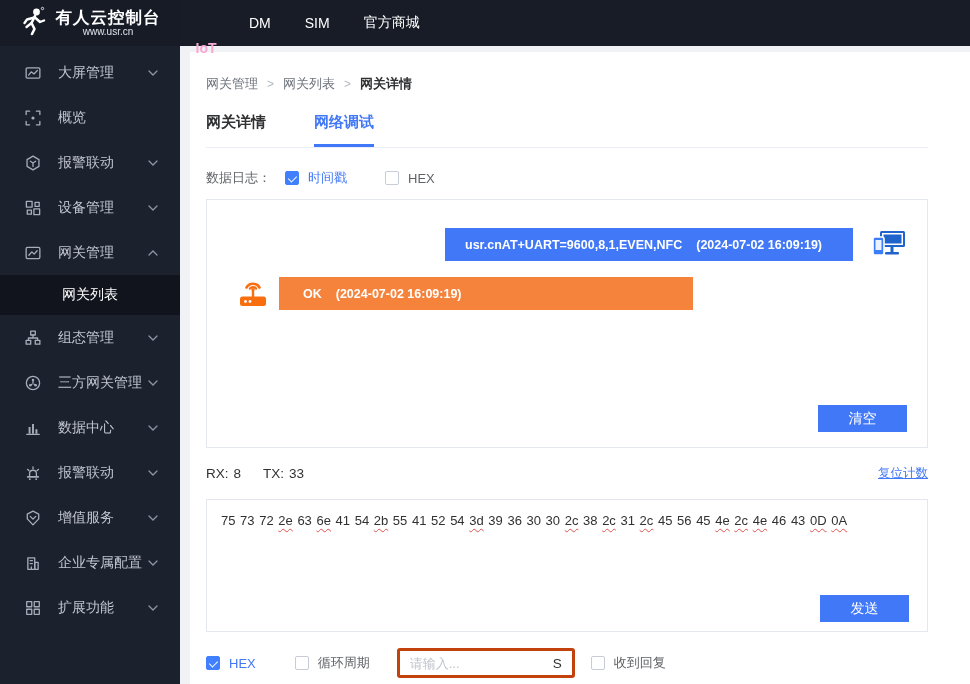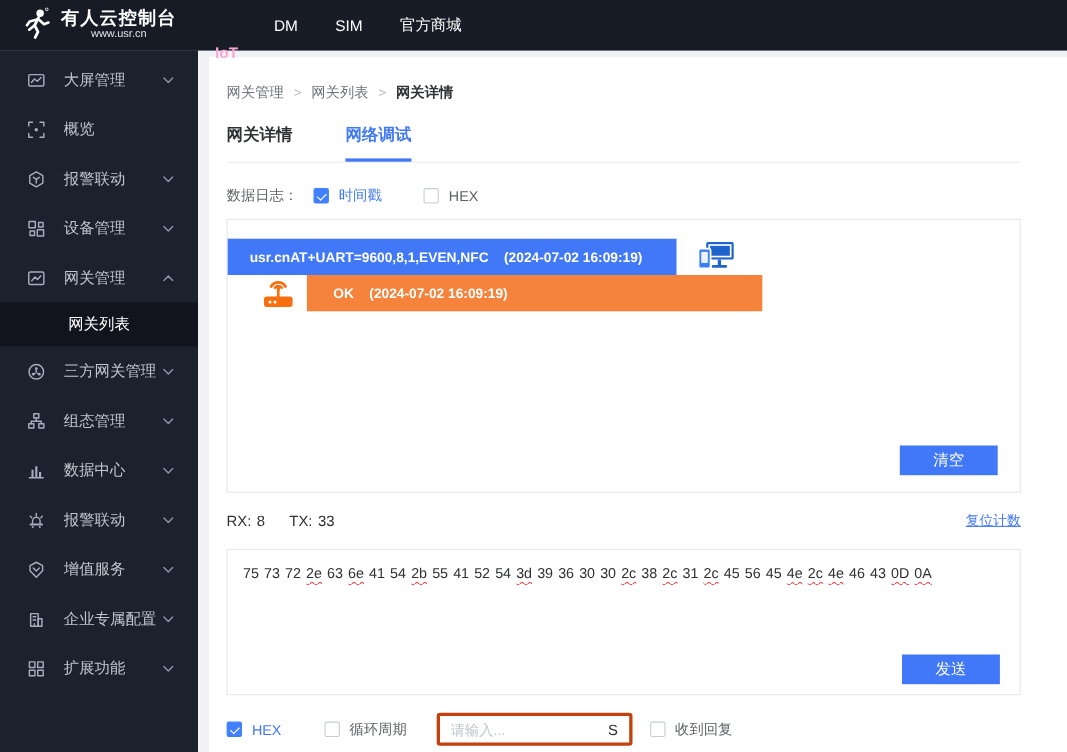--- a/index.html
+++ b/index.html
@@ -54,22 +54,22 @@
   .cb-group .cb-label{margin-left:9px;}
   .cb-group.on .cb-label{color:var(--accent);}
   .checkbox{width:14px;height:14px;border:1px solid #c7ccd6;border-radius:2px;background:#fff;
     position:relative;flex:none;}
   .checkbox.checked{background:var(--accent-cb);border-color:var(--accent-cb);}
   .checkbox.checked::after{content:"";position:absolute;left:4px;top:1.5px;width:4px;height:7px;
     border:solid #fff;border-width:0 1.6px 1.6px 0;transform:rotate(45deg);}
 
   .log-panel{margin-top:12px;height:249px;border:1px solid var(--border);position:relative;background:#fff;}
   .msg-row{display:flex;align-items:center;}
-  .msg-row.sent{margin-top:17px;justify-content:flex-start;}
-  .msg-row.recv{justify-content:flex-start;text-align:right;}
+  .msg-row.sent{margin-top:28px;justify-content:flex-end;}
+  .msg-row.recv{margin-top:16px;justify-content:flex-start;text-align:right;}
   .bubble{height:33px;display:flex;align-items:center;color:#fff;font-size:12.5px;font-weight:bold;}
   .bubble .msg-time{margin-left:14px;}
   .bubble.blue{background:var(--accent);width:408px;padding-left:20px;}
   .bubble.orange{background:var(--orange-bubble);width:414px;padding-left:24px;}
   .msg-icon{flex:none;display:flex;}
   .msg-row.sent .msg-icon{margin-left:18px;margin-right:20px;}
   .msg-row.recv .msg-icon{margin-left:30px;margin-right:9px;}
 
   .btn{background:var(--accent);color:#fff;border:none;font-size:14px;width:89px;height:27px;
     cursor:pointer;font-family:inherit;}
@@ -192,44 +192,44 @@
         <span class="s-chevron">
           <svg width="10" height="6" viewBox="0 0 10 6">
             <path d="M1 5 5 1 9 5" stroke="currentColor" stroke-width="1.3" fill="none" stroke-linecap="round"></path>
           </svg>
         </span>
       </div>
       <div class="side-sub">网关列表</div>
       <div class="side-item">
         <span class="s-icon">
           <svg width="16" height="16" viewBox="0 0 14 14">
+            <rect x="5" y="1" width="4" height="3.4" stroke="currentColor" stroke-width="1.15" fill="none" stroke-linecap="round" stroke-linejoin="round"></rect>
+            <path d="M7 4.4V7M3 7h8M3 7v2M11 7v2" stroke="currentColor" stroke-width="1.15" fill="none" stroke-linecap="round" stroke-linejoin="round"></path>
+            <rect x="1" y="9" width="4" height="3.4" stroke="currentColor" stroke-width="1.15" fill="none" stroke-linecap="round" stroke-linejoin="round"></rect>
+            <rect x="9" y="9" width="4" height="3.4" stroke="currentColor" stroke-width="1.15" fill="none" stroke-linecap="round" stroke-linejoin="round"></rect>
+          </svg>
+        </span>
+        <span class="s-label">组态管理</span>
+        <span class="s-chevron">
+          <svg width="10" height="6" viewBox="0 0 10 6">
+            <path d="M1 1 5 5 9 1" stroke="currentColor" stroke-width="1.3" fill="none" stroke-linecap="round"></path>
+          </svg>
+        </span>
+      </div>
+      <div class="side-item">
+        <span class="s-icon">
+          <svg width="16" height="16" viewBox="0 0 14 14">
             <circle cx="7" cy="7" r="5.8" stroke="currentColor" stroke-width="1.15" fill="none" stroke-linecap="round" stroke-linejoin="round"></circle>
             <circle cx="7" cy="4.4" r="1.1" fill="currentColor"></circle>
             <circle cx="4.6" cy="8.9" r="1.1" fill="currentColor"></circle>
             <circle cx="9.4" cy="8.9" r="1.1" fill="currentColor"></circle>
             <path d="M7 5.5v1.8M6 8.2 5.2 8.6M8 8.2l.8.4" stroke="currentColor" stroke-width="1.15" fill="none" stroke-linecap="round" stroke-linejoin="round"></path>
           </svg>
         </span>
         <span class="s-label">三方网关管理</span>
-        <span class="s-chevron">
-          <svg width="10" height="6" viewBox="0 0 10 6">
-            <path d="M1 1 5 5 9 1" stroke="currentColor" stroke-width="1.3" fill="none" stroke-linecap="round"></path>
-          </svg>
-        </span>
-      </div>
-      <div class="side-item">
-        <span class="s-icon">
-          <svg width="16" height="16" viewBox="0 0 14 14">
-            <rect x="5" y="1" width="4" height="3.4" stroke="currentColor" stroke-width="1.15" fill="none" stroke-linecap="round" stroke-linejoin="round"></rect>
-            <path d="M7 4.4V7M3 7h8M3 7v2M11 7v2" stroke="currentColor" stroke-width="1.15" fill="none" stroke-linecap="round" stroke-linejoin="round"></path>
-            <rect x="1" y="9" width="4" height="3.4" stroke="currentColor" stroke-width="1.15" fill="none" stroke-linecap="round" stroke-linejoin="round"></rect>
-            <rect x="9" y="9" width="4" height="3.4" stroke="currentColor" stroke-width="1.15" fill="none" stroke-linecap="round" stroke-linejoin="round"></rect>
-          </svg>
-        </span>
-        <span class="s-label">组态管理</span>
         <span class="s-chevron">
           <svg width="10" height="6" viewBox="0 0 10 6">
             <path d="M1 1 5 5 9 1" stroke="currentColor" stroke-width="1.3" fill="none" stroke-linecap="round"></path>
           </svg>
         </span>
       </div>
       <div class="side-item">
         <span class="s-icon">
           <svg width="16" height="16" viewBox="0 0 14 14">
             <path d="M1.5 12.5h11" stroke="currentColor" stroke-width="1.15" fill="none" stroke-linecap="round" stroke-linejoin="round"></path>

